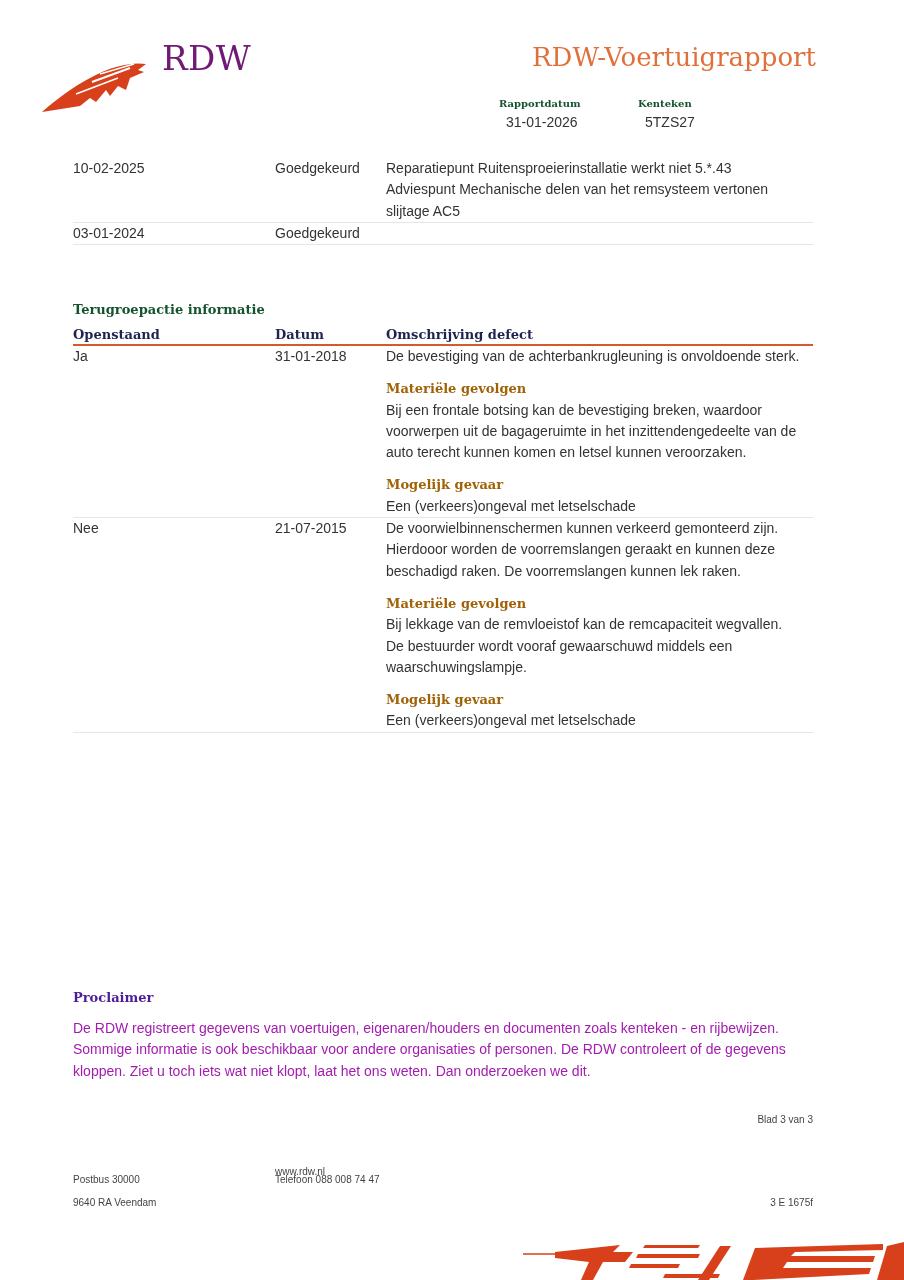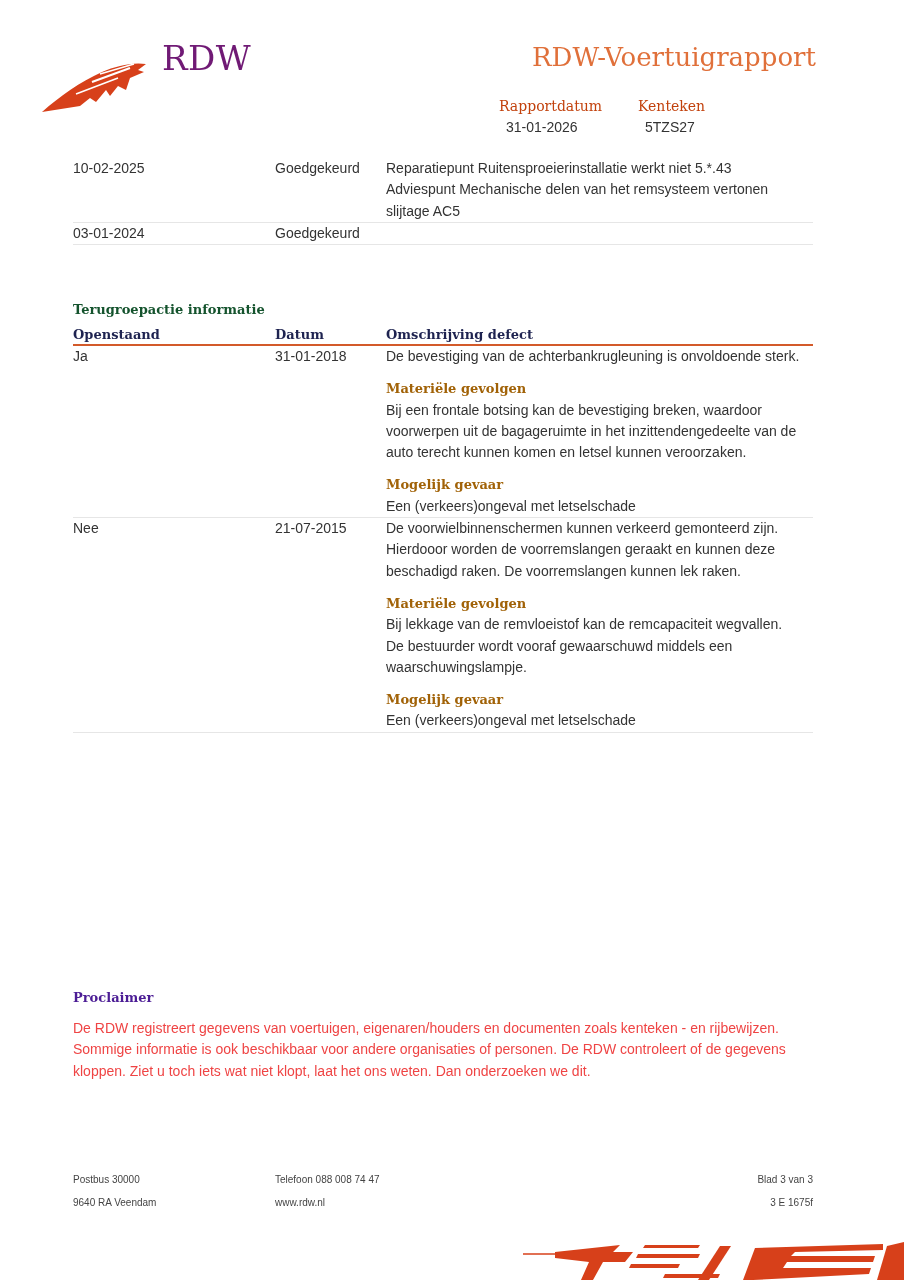--- a/index.html
+++ b/index.html
@@ -5,37 +5,37 @@
   html, body { margin: 0; padding: 0; background: #ffffff; }
   body {
     width: 904px; height: 1280px; position: relative; overflow: hidden;
     font-family: "Liberation Sans", sans-serif; color: #333333;
   }
   .logo { position: absolute; left: 40px; top: 38px; width: 220px; height: 80px; }
   .logo svg { position: absolute; left: 0; top: 18px; }
   .logo-text { position: absolute; left: 122px; top: 0px; font-family: "DejaVu Serif", serif; font-size: 34px; color: #701a75; letter-spacing: 0.5px; }
   .report-title { position: absolute; left: 499px; top: 42px; font-family: "DejaVu Serif", serif; font-size: 26px; color: #e0703a; white-space: nowrap; margin-left: 33px; }
   .meta { position: absolute; top: 98px; }
-  .meta .lbl { font-family: "DejaVu Serif", serif; font-weight: normal; font-size: 14px; color: #c2410c; }
+  .meta .lbl { font-family: "DejaVu Serif", serif; font-weight: bold; font-size: 10px; color: #14532d; }
   .meta .val { font-size: 14px; color: #333; margin-top: 5px; margin-left: 7px; }
   .meta-date { left: 499px; }
   .meta-plate { left: 638px; }
 
   .tbl { position: absolute; left: 73px; width: 740px; }
   .thead { display: flex; height: 20px; border-bottom: 2px solid #d35a2a; align-items: flex-end; padding-bottom: 2px; }
   .thead div { font-family: "DejaVu Serif", serif; font-weight: bold; font-size: 13px; color: #1e2350; }
   .c1 { width: 202px; flex-shrink: 0; }
   .c2 { width: 111px; flex-shrink: 0; }
   .c3 { flex: 1; }
   .trow { display: flex; border-bottom: 1px solid #e6e6e6; font-size: 14px; line-height: 21.3px; color: #333; }
   .trow .c3 p { margin: 0; }
   .subhead { font-family: "DejaVu Serif", serif; font-weight: bold; font-size: 13px; color: #a16207; margin-top: 11px; }
   .section-title { position: absolute; left: 73px; top: 302px; font-family: "DejaVu Serif", serif; font-weight: bold; font-size: 13px; color: #14532d; }
   .proclaimer-title { position: absolute; left: 73px; top: 990px; font-family: "DejaVu Serif", serif; font-weight: bold; font-size: 13px; color: #4c1d95; }
-  .proclaimer-text { position: absolute; left: 73px; top: 1018px; width: 750px; font-size: 14px; line-height: 21.3px; color: #ef4444; }
+  .proclaimer-text { position: absolute; left: 73px; top: 1018px; width: 750px; font-size: 14px; line-height: 21.3px; color: #a21caf; }
   .footer { position: absolute; font-size: 10px; color: #444; }
   .stripes { position: absolute; left: 515px; top: 1240px; }
 </style>
 </head>
 <body>
 
 <div class="logo">
   <svg width="110" height="60" viewBox="0 0 110 60">
     <path d="M2 56 C20 40 40 26 62 16 C76 10 92 6 106 8 L98 14 L104 16 L90 22 L86 34 L78 30 L70 40 L66 34 L56 46 L50 42 L40 50 Z" fill="#d7401a"></path>
     <path d="M52 26 L90 12" stroke="#fff" stroke-width="2"></path>
@@ -102,22 +102,22 @@
     </div>
   </div>
 </div>
 
 <div class="proclaimer-title">Proclaimer</div>
 <div class="proclaimer-text">De RDW registreert gegevens van voertuigen, eigenaren/houders en documenten zoals kenteken - en rijbewijzen. Sommige informatie is ook beschikbaar voor andere organisaties of personen. De RDW controleert of de gegevens kloppen. Ziet u toch iets wat niet klopt, laat het ons weten. Dan onderzoeken we dit.</div>
 
 <div class="footer" style="left:73px; top:1174px;">Postbus 30000</div>
 <div class="footer" style="left:73px; top:1197px;">9640 RA Veendam</div>
 <div class="footer" style="left:275px; top:1174px;">Telefoon 088 008 74 47</div>
-<div class="footer" style="left:275px; top:1197px;">www.rdw.nl</div>
-<div class="footer" style="right:91px; top:1174px; text-align:right;">Blad 3 van 3</div>
+<div class="footer" style="left:275px; top:1166px;">www.rdw.nl</div>
+<div class="footer" style="right:91px; top:1114px; text-align:right;">Blad 3 van 3</div>
 <div class="footer" style="right:91px; top:1197px; text-align:right;">3 E 1675f</div>
 
 <div class="stripes">
   <svg width="389" height="40" viewBox="0 0 389 40">
     <line x1="8" y1="14" x2="40" y2="14" stroke="#d7401a" stroke-width="1.5"></line>
     <polygon points="40,12 105,5 98,12 118,12 110,22 88,22 78,40 66,40 74,22 40,18" fill="#d7401a"></polygon>
     <polygon points="130,5 185,5 183,8 128,8" fill="#d7401a"></polygon>
     <polygon points="123,14 185,14 183,18 121,18" fill="#d7401a"></polygon>
     <polygon points="116,24 165,24 163,28 114,28" fill="#d7401a"></polygon>
     <polygon points="150,34 205,34 203,38 148,38" fill="#d7401a"></polygon>

